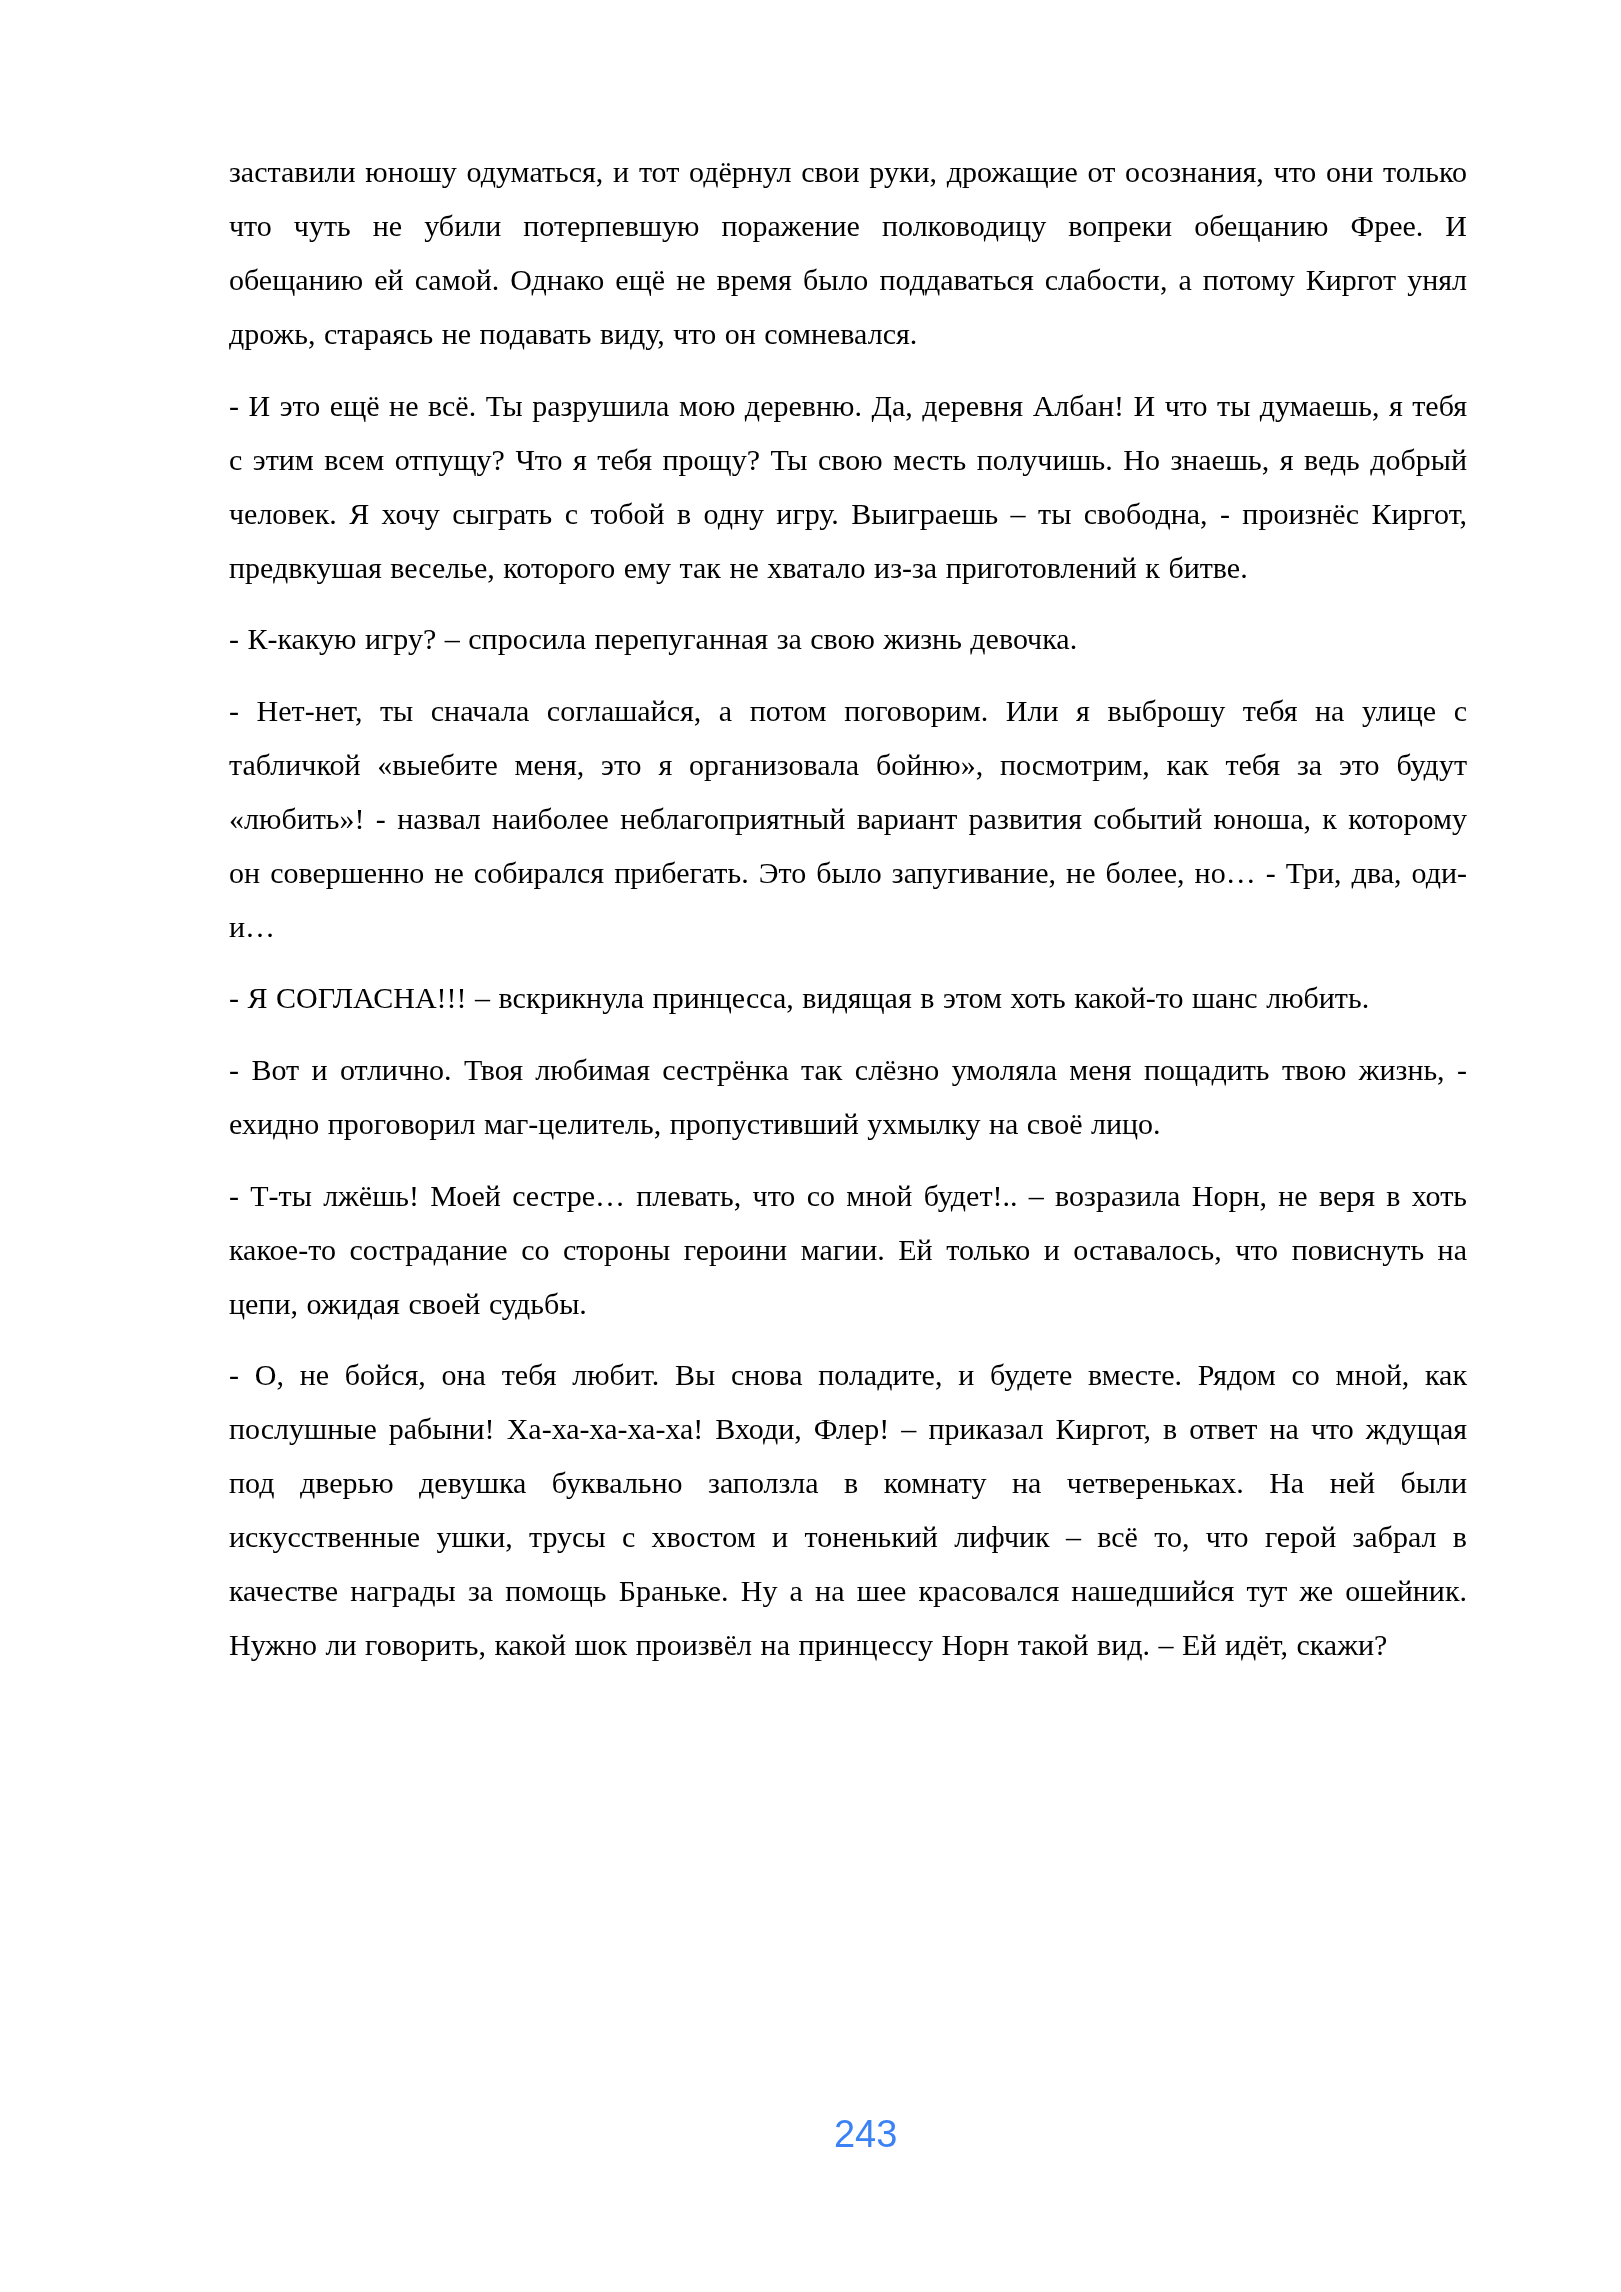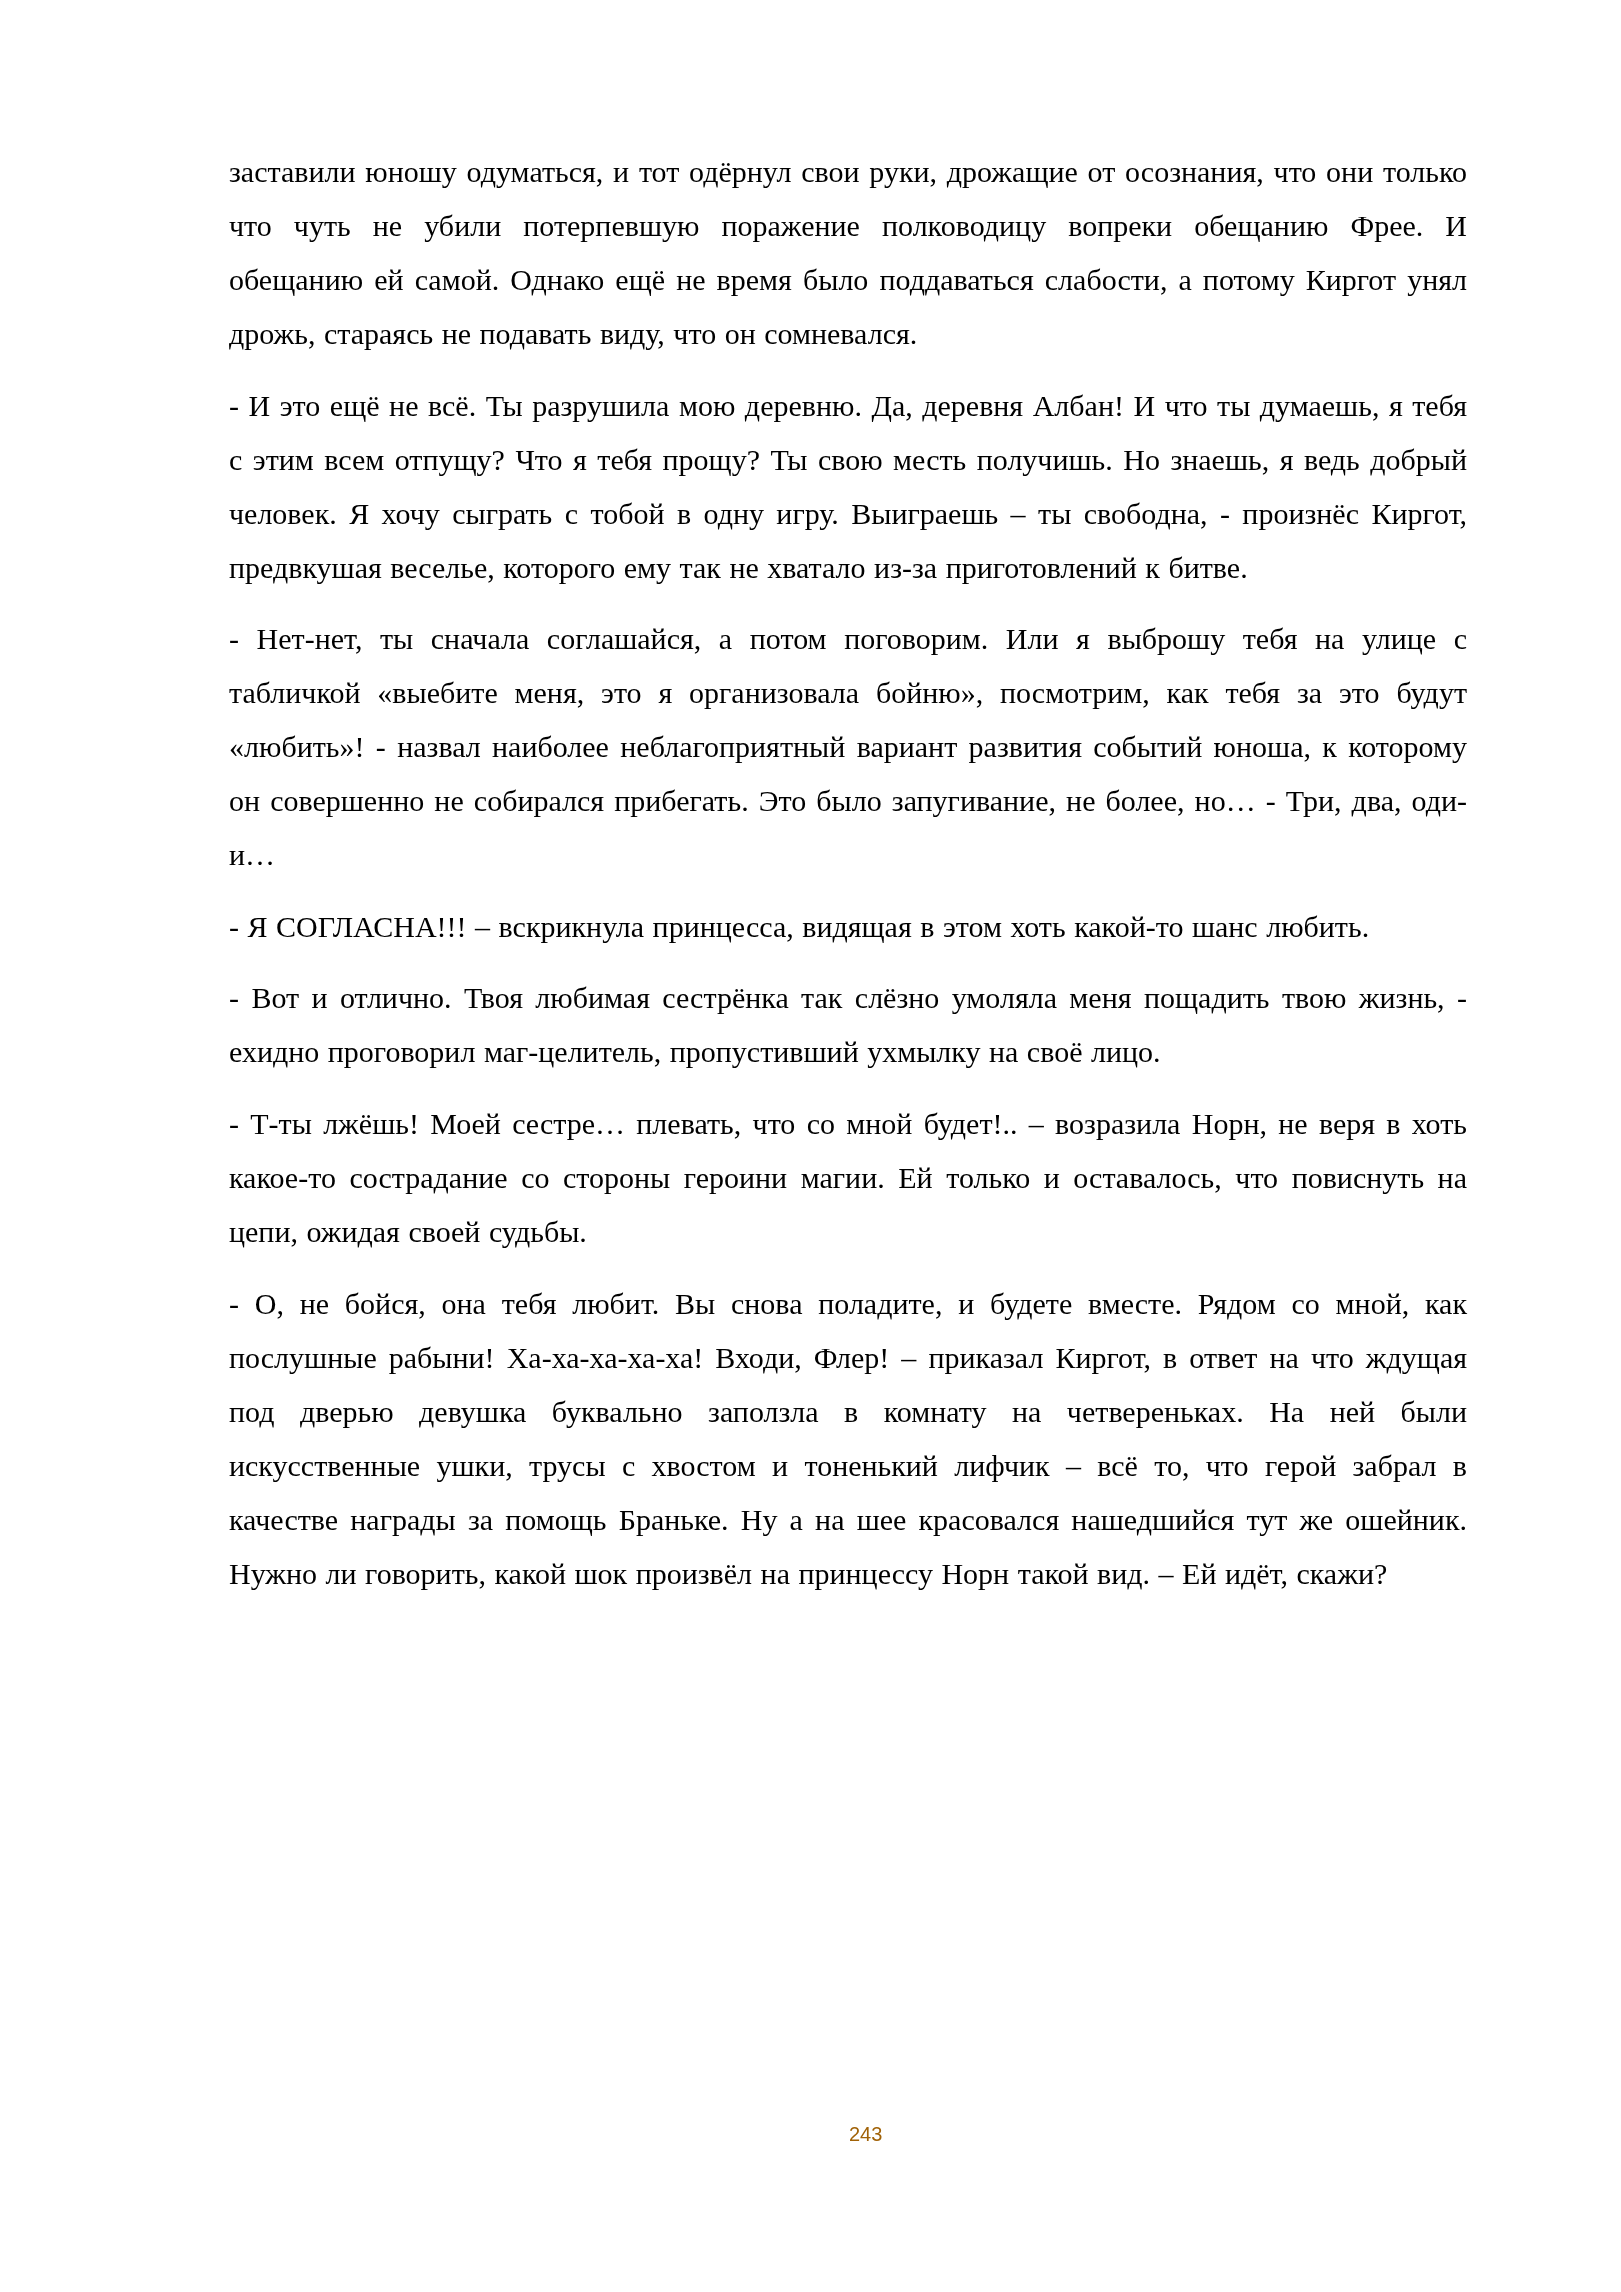--- a/index.html
+++ b/index.html
@@ -32,32 +32,33 @@
     word-spacing: 1px;
   }
   .footer {
     position: absolute;
     left: 229px;
     top: 2115px;
     width: 1238px;
     text-align: center;
     transform: translateX(17.6px);
     font-family: "Liberation Sans", "DejaVu Sans", sans-serif;
-    font-size: 20px;
+    font-size: 38px;
     line-height: 39px;
-    color: #a16207;
+    color: #3b82f6;
   }
 </style>
 </head>
 <body>
 
 <div class="page">
   <div class="content">
     <p>заставили юношу одуматься, и тот одёрнул свои руки, дрожащие от осознания, что они только что чуть не убили потерпевшую поражение полководицу вопреки обещанию Фрее. И обещанию ей самой. Однако ещё не время было поддаваться слабости, а потому Киргот унял дрожь, стараясь не подавать виду, что он сомневался.</p>
     <p>- И это ещё не всё. Ты разрушила мою деревню. Да, деревня Албан! И что ты думаешь, я тебя с этим всем отпущу? Что я тебя прощу? Ты свою месть получишь. Но знаешь, я ведь добрый человек. Я хочу сыграть с тобой в одну игру. Выиграешь – ты свободна, - произнёс Киргот, предвкушая веселье, которого ему так не хватало из-за приготовлений к битве.</p>
+    <p>- К-какую игру? – спросила перепуганная за свою жизнь девочка.</p>
     <p>- Нет-нет, ты сначала соглашайся, а потом поговорим. Или я выброшу тебя на улице с табличкой «выебите меня, это я организовала бойню», посмотрим, как тебя за это будут «любить»! - назвал наиболее неблагоприятный вариант развития событий юноша, к которому он совершенно не собирался прибегать. Это было запугивание, не более, но… - Три, два, оди-и…</p>
     <p>- Я СОГЛАСНА!!! – вскрикнула принцесса, видящая в этом хоть какой-то шанс любить.</p>
     <p>- Вот и отлично. Твоя любимая сестрёнка так слёзно умоляла меня пощадить твою жизнь, - ехидно проговорил маг-целитель, пропустивший ухмылку на своё лицо.</p>
     <p>- Т-ты лжёшь! Моей сестре… плевать, что со мной будет!.. – возразила Норн, не веря в хоть какое-то сострадание со стороны героини магии. Ей только и оставалось, что повиснуть на цепи, ожидая своей судьбы.</p>
     <p>- О, не бойся, она тебя любит. Вы снова поладите, и будете вместе. Рядом со мной, как послушные рабыни! Ха-ха-ха-ха-ха! Входи, Флер! – приказал Киргот, в ответ на что ждущая под дверью девушка буквально заползла в комнату на четвереньках. На ней были искусственные ушки, трусы с хвостом и тоненький лифчик – всё то, что герой забрал в качестве награды за помощь Браньке. Ну а на шее красовался нашедшийся тут же ошейник. Нужно ли говорить, какой шок произвёл на принцессу Норн такой вид. – Ей идёт, скажи?</p>
   </div>
   <div class="footer">
     <span>243</span>
   </div>
 </div>

